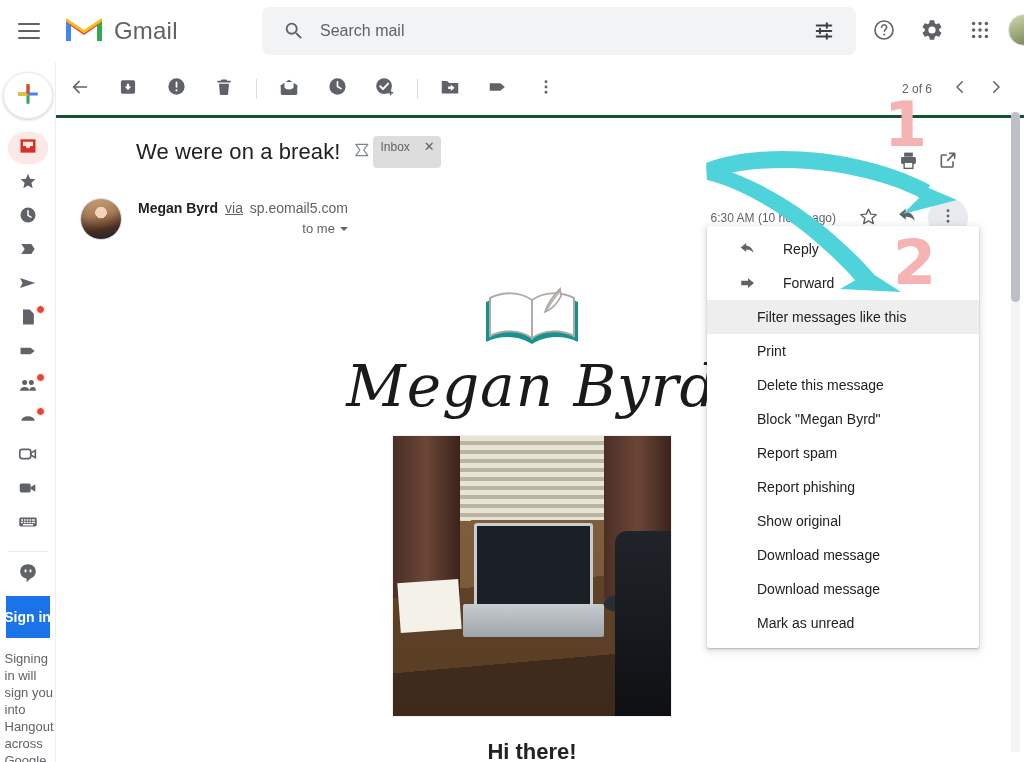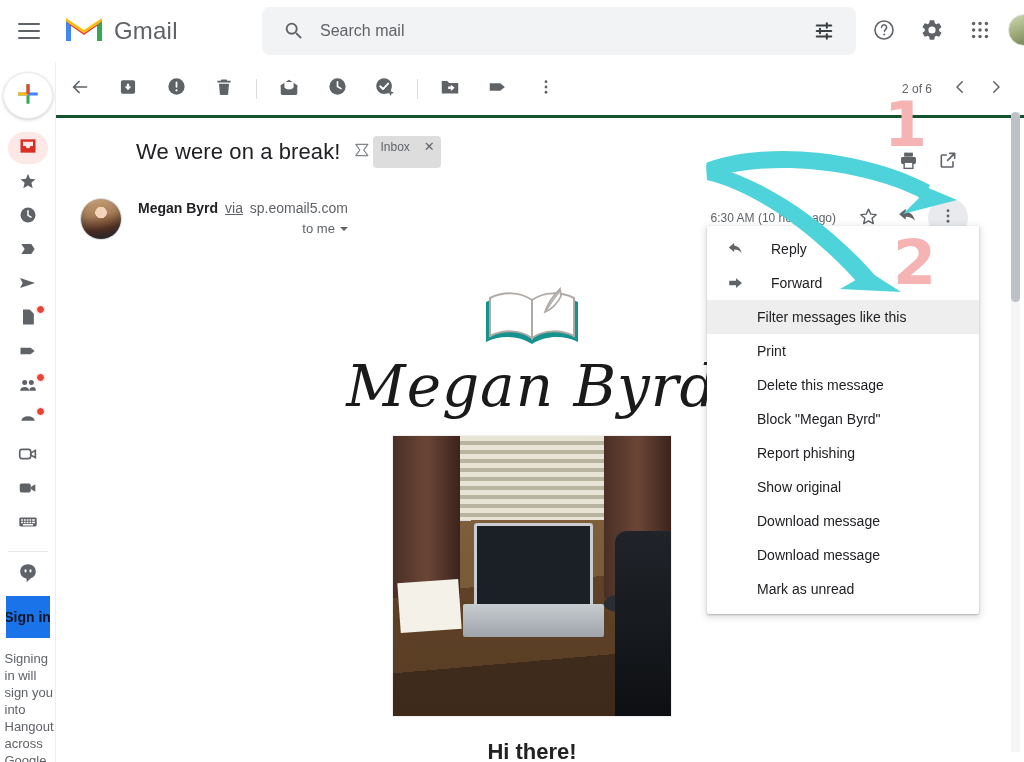--- a/index.html
+++ b/index.html
@@ -74,21 +74,21 @@
   .rail-item.active { background: #fce8e6; border-radius: 16px; width: 40px; }
   .rail-dot {
     position: absolute; top: 2px; right: 5px;
     width: 9px; height: 9px; border-radius: 50%; background: #ea4335;
     border: 1.5px solid #fff;
   }
   .rail-sep { width: 40px; height: 1px; background: #e8eaed; margin: 10px 0 6px; }
 
   .hangouts-signin {
     width: 44px; height: 44px; margin-top: 4px;
-    background: #1a73e8; color: #0f172a;
+    background: #1a73e8; color: #ffffff;
     display: flex; align-items: center; justify-content: center;
     font-size: 14px; font-weight: bold; cursor: pointer;
     overflow: hidden; white-space: nowrap;
   }
   .hangouts-note {
     width: 52px; margin-top: 12px; padding-left: 3px;
     font-size: 13px; line-height: 17px; color: #5f6368;
     overflow: hidden;
   }
 
@@ -195,21 +195,21 @@
 
   
   .menu {
     position: absolute; left: 707px; top: 226px; width: 272px;
     background: #fff; border-radius: 2px;
     box-shadow: 0 2px 6px 2px rgba(60,64,67,.15), 0 1px 2px rgba(60,64,67,.3);
     padding: 6px 0 8px; z-index: 30;
   }
   .menu-item {
     height: 34px; display: flex; align-items: center;
-    padding-left: 20px; font-size: 14px; color: #202124; cursor: pointer;
+    padding-left: 32px; font-size: 14px; color: #202124; cursor: pointer;
     white-space: nowrap;
   }
   .menu-item.highlight { background: #eeeeee; }
   .menu-item .mi-icon { width: 28px; display: flex; align-items: center; color: #5f6368; }
   .menu-item .mi-label { padding-left: 2px; }
   .menu-item.with-icon .mi-label { padding-left: 16px; }
   .menu-item.no-icon { padding-left: 50px; }
 
   
   .anno { position: absolute; z-index: 60; pointer-events: none; }
@@ -698,20 +698,23 @@
     <div class="menu-item no-icon">
       <span>Print</span>
     </div>
     <div class="menu-item no-icon">
       <span>Delete this message</span>
     </div>
     <div class="menu-item no-icon">
       <span>Block "Megan Byrd"</span>
     </div>
     <div class="menu-item no-icon">
+      <span>Report spam</span>
+    </div>
+    <div class="menu-item no-icon">
       <span>Report phishing</span>
     </div>
     <div class="menu-item no-icon">
       <span>Show original</span>
     </div>
     <div class="menu-item no-icon">
       <span>Download message</span>
     </div>
     <div class="menu-item no-icon">
       <span>Download message</span>

